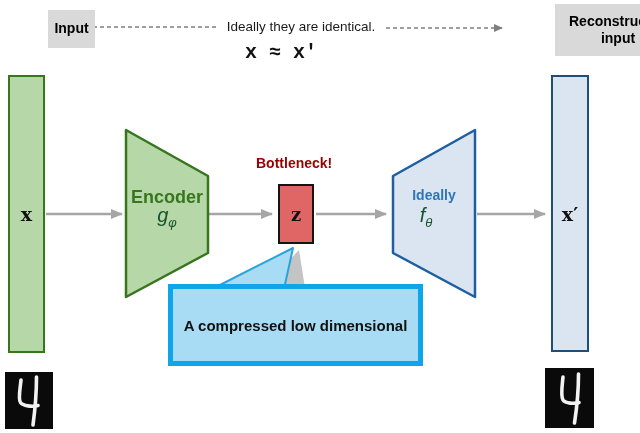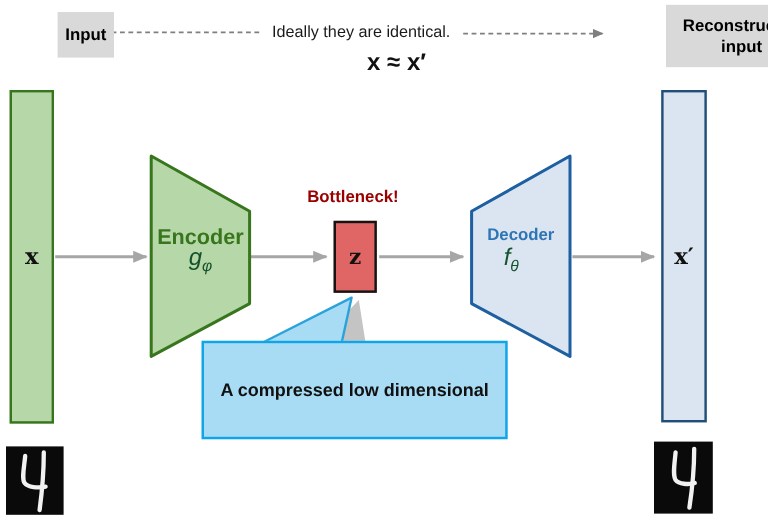--- a/index.html
+++ b/index.html
@@ -12,42 +12,42 @@
 
   .graybox{
     background:#d9d9d9;color:#000;font-weight:bold;
     display:flex;align-items:center;justify-content:center;text-align:center;
     font-size:14px;line-height:1.25;margin-left:43px;
   }
   .input-box{left:5px;top:10px;width:47px;height:38px;}
   .recon-box{left:512px;top:4px;width:126px;height:52px;}
 
   .ideally{left:216px;top:19px;width:170px;text-align:center;font-size:13.5px;color:#1a1a1a;white-space:nowrap;}
-  .formula{left:245px;top:41px;width:110px;text-align:right;
-    font-family:Liberation Sans, sans-serif;font-weight:bold;font-size:20px;color:#111;}
+  .formula{left:245px;top:41px;width:110px;text-align:left;
+    font-family:Liberation Mono, monospace;font-weight:bold;font-size:20px;color:#111;}
 
   .vec{
     display:flex;align-items:center;justify-content:center;
     font-family:"DejaVu Serif",serif;font-weight:bold;font-size:19px;color:#111;
   }
   .green-rect{left:8px;top:75px;width:37px;height:278px;background:#b6d7a8;border:2px solid #38761d;box-sizing:border-box;}
   .blue-rect{left:551px;top:75px;width:38px;height:277px;background:#dbe5f1;border:2px solid #1f4e79;box-sizing:border-box;}
 
   .enc-title{left:126px;top:187px;width:82px;text-align:center;font-weight:bold;font-size:18px;color:#38761d;}
   .dec-title{left:393px;top:187px;width:82px;text-align:center;font-weight:bold;font-size:14px;color:#2e75b6;}
   .fn{font-family:Liberation Sans, sans-serif;font-style:italic;font-size:20px;color:#14532d;text-align:center;}
   .enc-fn{left:126px;top:204px;width:82px;}
   .dec-fn{left:393px;top:204px;width:66px;}
   .fn sub{font-size:13px;font-style:italic;}
 
   .bottleneck{left:256px;top:155px;width:90px;text-align:left;font-weight:bold;font-size:14px;color:#990000;white-space:nowrap;}
   .z-box{left:278px;top:184px;width:36px;height:60px;background:#e06666;border:2.5px solid #141414;box-sizing:border-box;font-size:18px;}
 
   .bubble{
-    left:168px;top:284px;width:255px;height:82px;background:#a8dcf4;border:2px solid #0ea5e9;box-sizing:border-box;
+    left:168px;top:284px;width:255px;height:82px;background:#a8dcf4;border:5px solid #0ea5e9;box-sizing:border-box;
     display:flex;flex-direction:column;align-items:center;justify-content:center;
     font-size:15px;font-weight:600;color:#111;line-height:23px;text-align:center;
   }
 
   .digit{
     background:#0a0a0a;display:block;
   }
   .digit-left{left:5px;top:372px;width:48px;height:57px;}
   .digit-right{left:545px;top:368px;width:49px;height:60px;}
 </style>
@@ -96,21 +96,21 @@
   </div>
 
   <div class="ovl enc-title">Encoder</div>
   <div class="ovl fn enc-fn"><span>g</span><sub>φ</sub></div>
 
   <div class="ovl bottleneck">Bottleneck!</div>
   <div class="ovl vec z-box">
     <span>z</span>
   </div>
 
-  <div class="ovl dec-title">Decoder</div>
+  <div class="ovl dec-title">Ideally</div>
   <div class="ovl fn dec-fn"><span>f</span><sub>θ</sub></div>
 
   <div class="ovl vec blue-rect">
     <span>x′</span>
   </div>
 
   <div class="ovl bubble">
     <span>A compressed low dimensional</span>
   </div>
 

